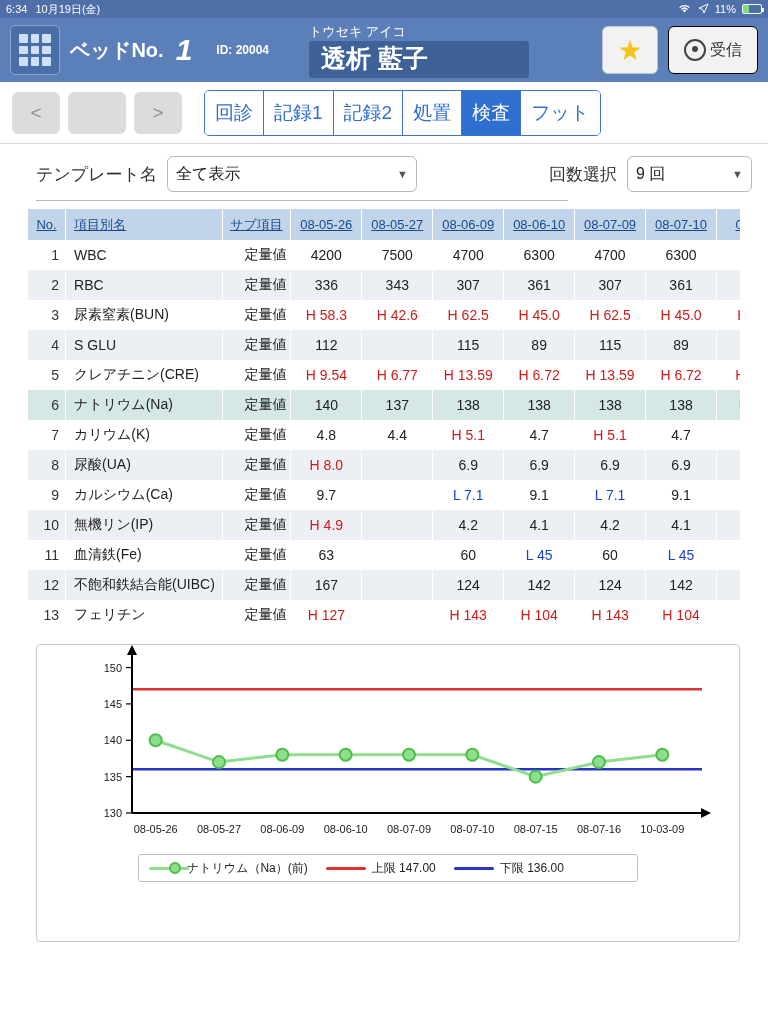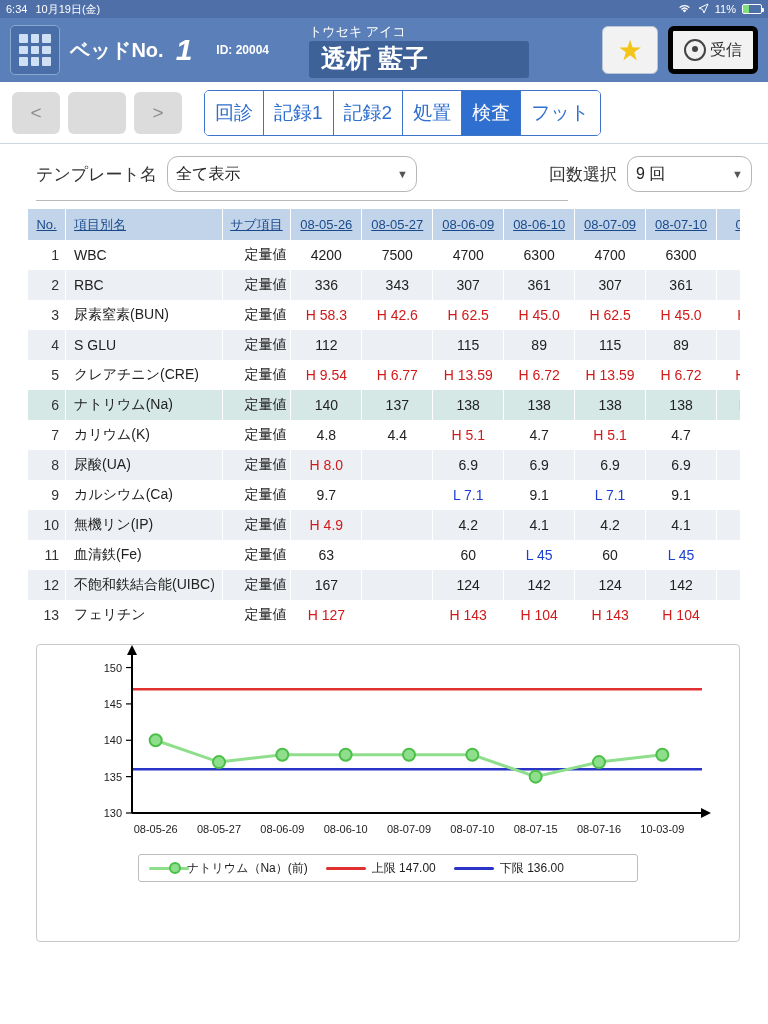--- a/index.html
+++ b/index.html
@@ -80,21 +80,21 @@
     width: 56px; height: 48px;
     background: #f2f2f2;
     border: 1px solid #b9c6d8;
     border-radius: 6px;
     display: flex; align-items: center; justify-content: center;
     color: #f2c518; font-size: 28px;
   }
   .recv-btn {
     width: 90px; height: 48px;
     background: #f2f2f2;
-    border: 5px solid #000000;
+    border: 1px solid #000000;
     border-radius: 6px;
     display: flex; align-items: center; justify-content: center;
     gap: 4px;
     color: #333; font-size: 16px;
   }
   .recv-icon {
     width: 22px; height: 22px; border-radius: 50%;
     border: 2px solid #444; position: relative;
     display: inline-block;
   }
@@ -145,21 +145,21 @@
   .filterrow {
     display: flex;
     align-items: center;
     padding: 12px 16px 6px 36px;
     gap: 10px;
   }
   .flabel { font-size: 17px; color: #333; }
   .select {
     height: 36px;
     border: 1px solid #b7b7b7;
-    border-radius: 11px;
+    border-radius: 6px;
     background: #fff;
     display: flex; align-items: center;
     padding: 0 8px;
     font-size: 16px;
     color: #222;
     position: relative;
   }
   .select.wide { width: 250px; }
   .select.small { width: 125px; }
   .select .chev { margin-left: auto; color: #555; font-size: 11px; }

